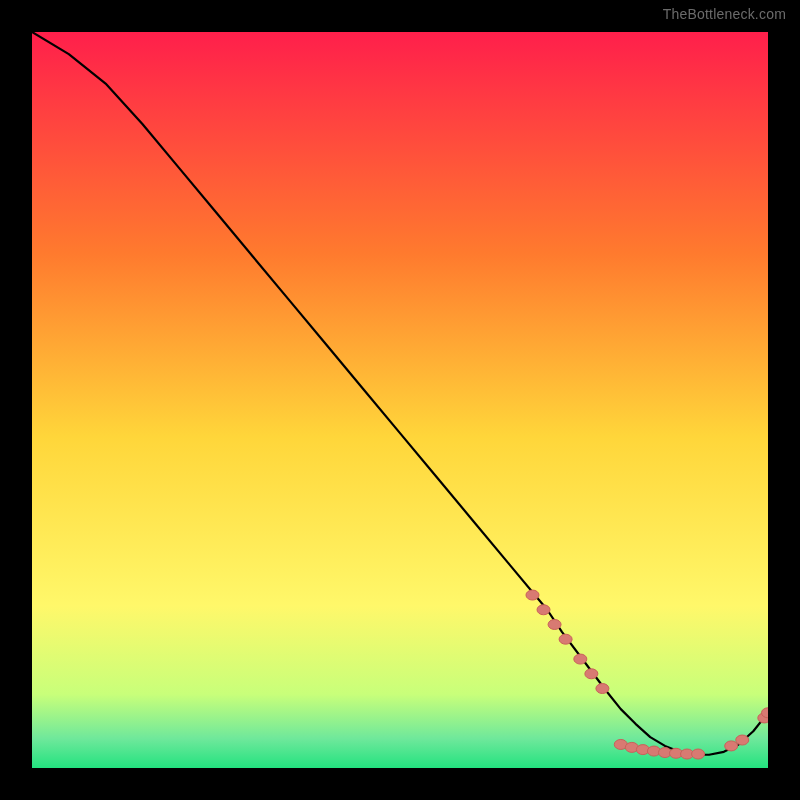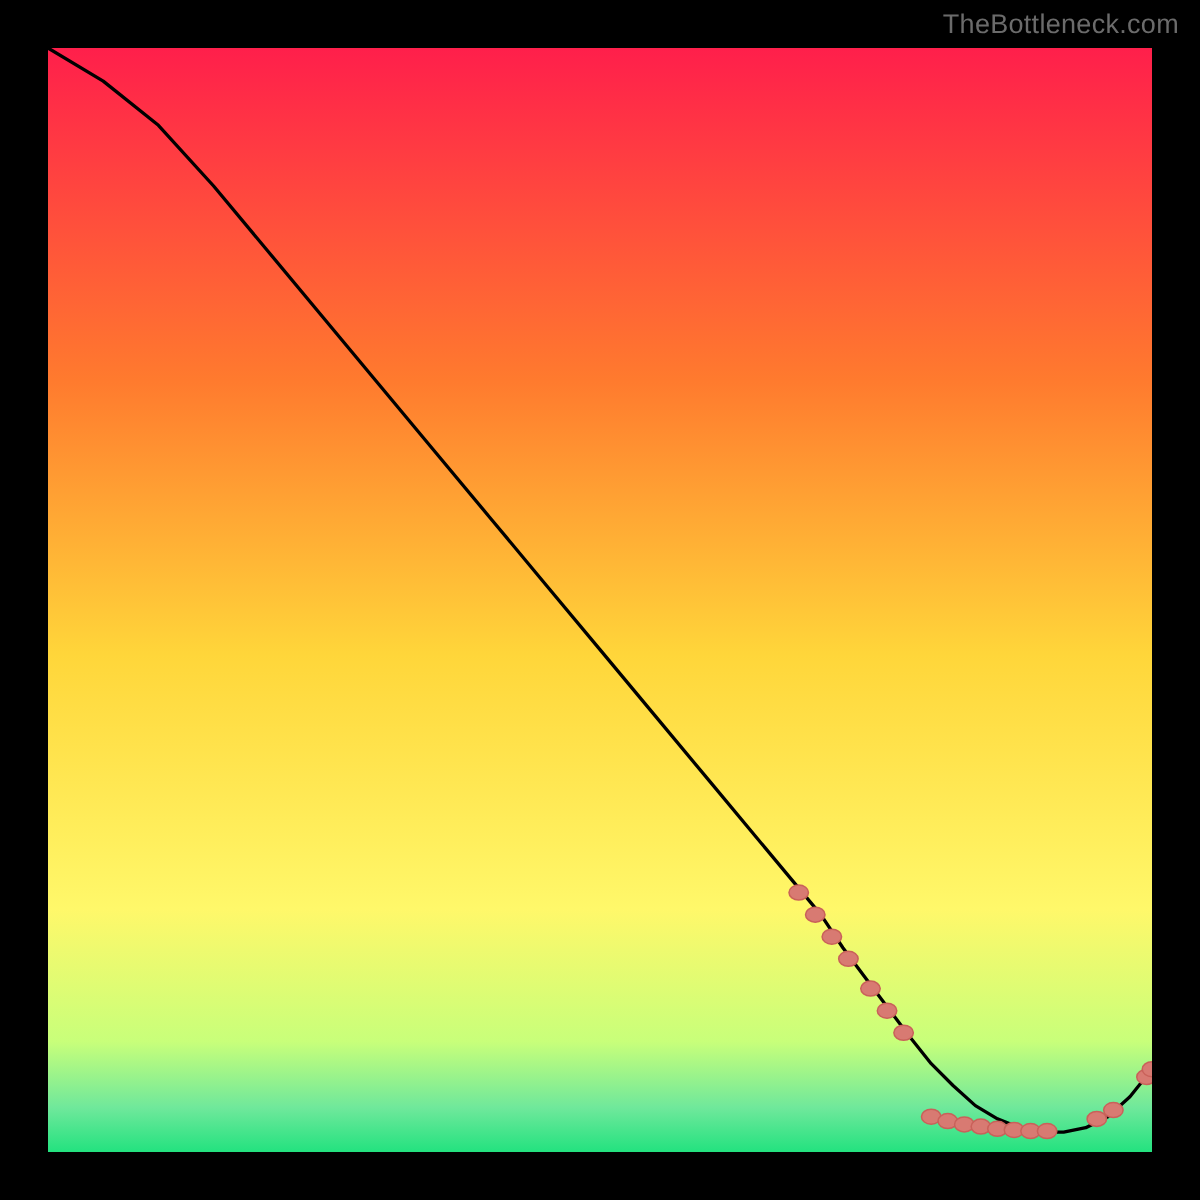--- a/index.html
+++ b/index.html
@@ -15,21 +15,21 @@
     position: relative;
     width: 800px;
     height: 800px;
     background: #000;
   }
   .watermark {
     position: absolute;
     top: 6px;
     right: 14px;
     color: #6b6b6b;
-    font-size: 18px;
+    font-size: 14px;
     font-weight: 500;
     letter-spacing: 0.2px;
     z-index: 5;
   }
   .plot {
     position: absolute;
     left: 32px;
     top: 32px;
     width: 736px;
     height: 736px;

